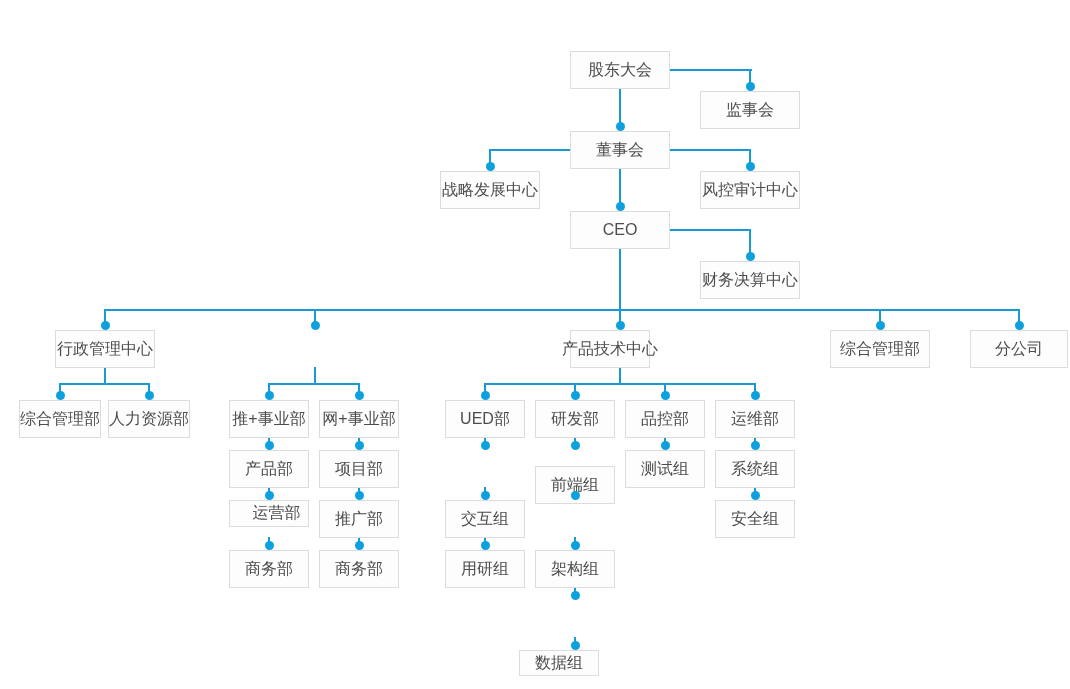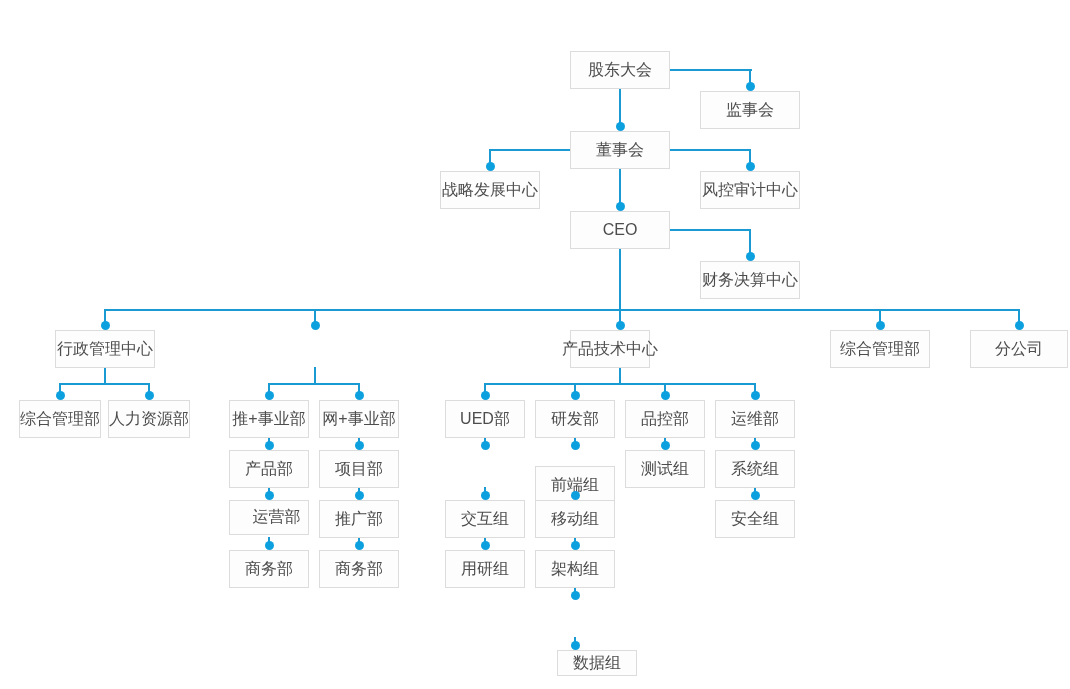--- a/index.html
+++ b/index.html
@@ -138,34 +138,33 @@
     <div class="node" style="left: 440px; top: 171px; width: 100px; height: 38px;">战略发展中心</div>
     <div class="node" style="left: 700px; top: 171px; width: 100px; height: 38px;">风控审计中心</div>
     <div class="node" style="left: 570px; top: 211px; width: 100px; height: 38px;">CEO</div>
     <div class="node" style="left: 700px; top: 261px; width: 100px; height: 38px;">财务决算中心</div>
     <div class="node" style="left: 55px; top: 330px; width: 100px; height: 38px;">行政管理中心</div>
     <div class="node" style="left: 19px; top: 400px; width: 82px; height: 38px;">综合管理部</div>
     <div class="node" style="left: 108px; top: 400px; width: 82px; height: 38px;">人力资源部</div>
     <div class="node" style="left: 229px; top: 400px; width: 80px; height: 38px;">推+事业部</div>
     <div class="node" style="left: 319px; top: 400px; width: 80px; height: 38px;">网+事业部</div>
     <div class="node" style="left: 229px; top: 450px; width: 80px; height: 38px;">产品部</div>
-    <div class="node" style="left: 229px; top: 500px; width: 80px; height: 35px; padding-left: 15px;">运营部</div>
+    <div class="node" style="left: 229px; top: 500px; width: 80px; height: 27px; padding-left: 15px;">运营部</div>
     <div class="node" style="left: 229px; top: 550px; width: 80px; height: 38px;">商务部</div>
     <div class="node" style="left: 319px; top: 450px; width: 80px; height: 38px;">项目部</div>
     <div class="node" style="left: 319px; top: 500px; width: 80px; height: 38px;">推广部</div>
     <div class="node" style="left: 319px; top: 550px; width: 80px; height: 38px;">商务部</div>
     <div class="node" style="left: 570px; top: 330px; width: 80px; height: 38px;">产品技术中心</div>
     <div class="node" style="left: 445px; top: 400px; width: 80px; height: 38px;">UED部</div>
     <div class="node" style="left: 445px; top: 500px; width: 80px; height: 38px;">交互组</div>
     <div class="node" style="left: 445px; top: 550px; width: 80px; height: 38px;">用研组</div>
     <div class="node" style="left: 535px; top: 400px; width: 80px; height: 38px;">研发部</div>
     <div class="node" style="left: 535px; top: 450px; width: 80px; height: 38px; margin-top: 16px;">前端组</div>
-    <div class="node" style="left: 535px; top: 500px; width: 80px; height: 38px;">移动组</div>
     <div class="node" style="left: 535px; top: 550px; width: 80px; height: 38px;">架构组</div>
-    <div class="node" style="left: 557px; top: 650px; width: 80px; height: 26px;">数据组</div>
+    <div class="node" style="left: 519px; top: 650px; width: 80px; height: 26px;">数据组</div>
     <div class="node" style="left: 625px; top: 400px; width: 80px; height: 38px;">品控部</div>
     <div class="node" style="left: 625px; top: 450px; width: 80px; height: 38px;">测试组</div>
     <div class="node" style="left: 715px; top: 400px; width: 80px; height: 38px;">运维部</div>
     <div class="node" style="left: 715px; top: 450px; width: 80px; height: 38px;">系统组</div>
     <div class="node" style="left: 715px; top: 500px; width: 80px; height: 38px;">安全组</div>
     <div class="node" style="left: 830px; top: 330px; width: 100px; height: 38px;">综合管理部</div>
     <div class="node" style="left: 970px; top: 330px; width: 98px; height: 38px;">分公司</div>
   </div>
 
 </body></html>

